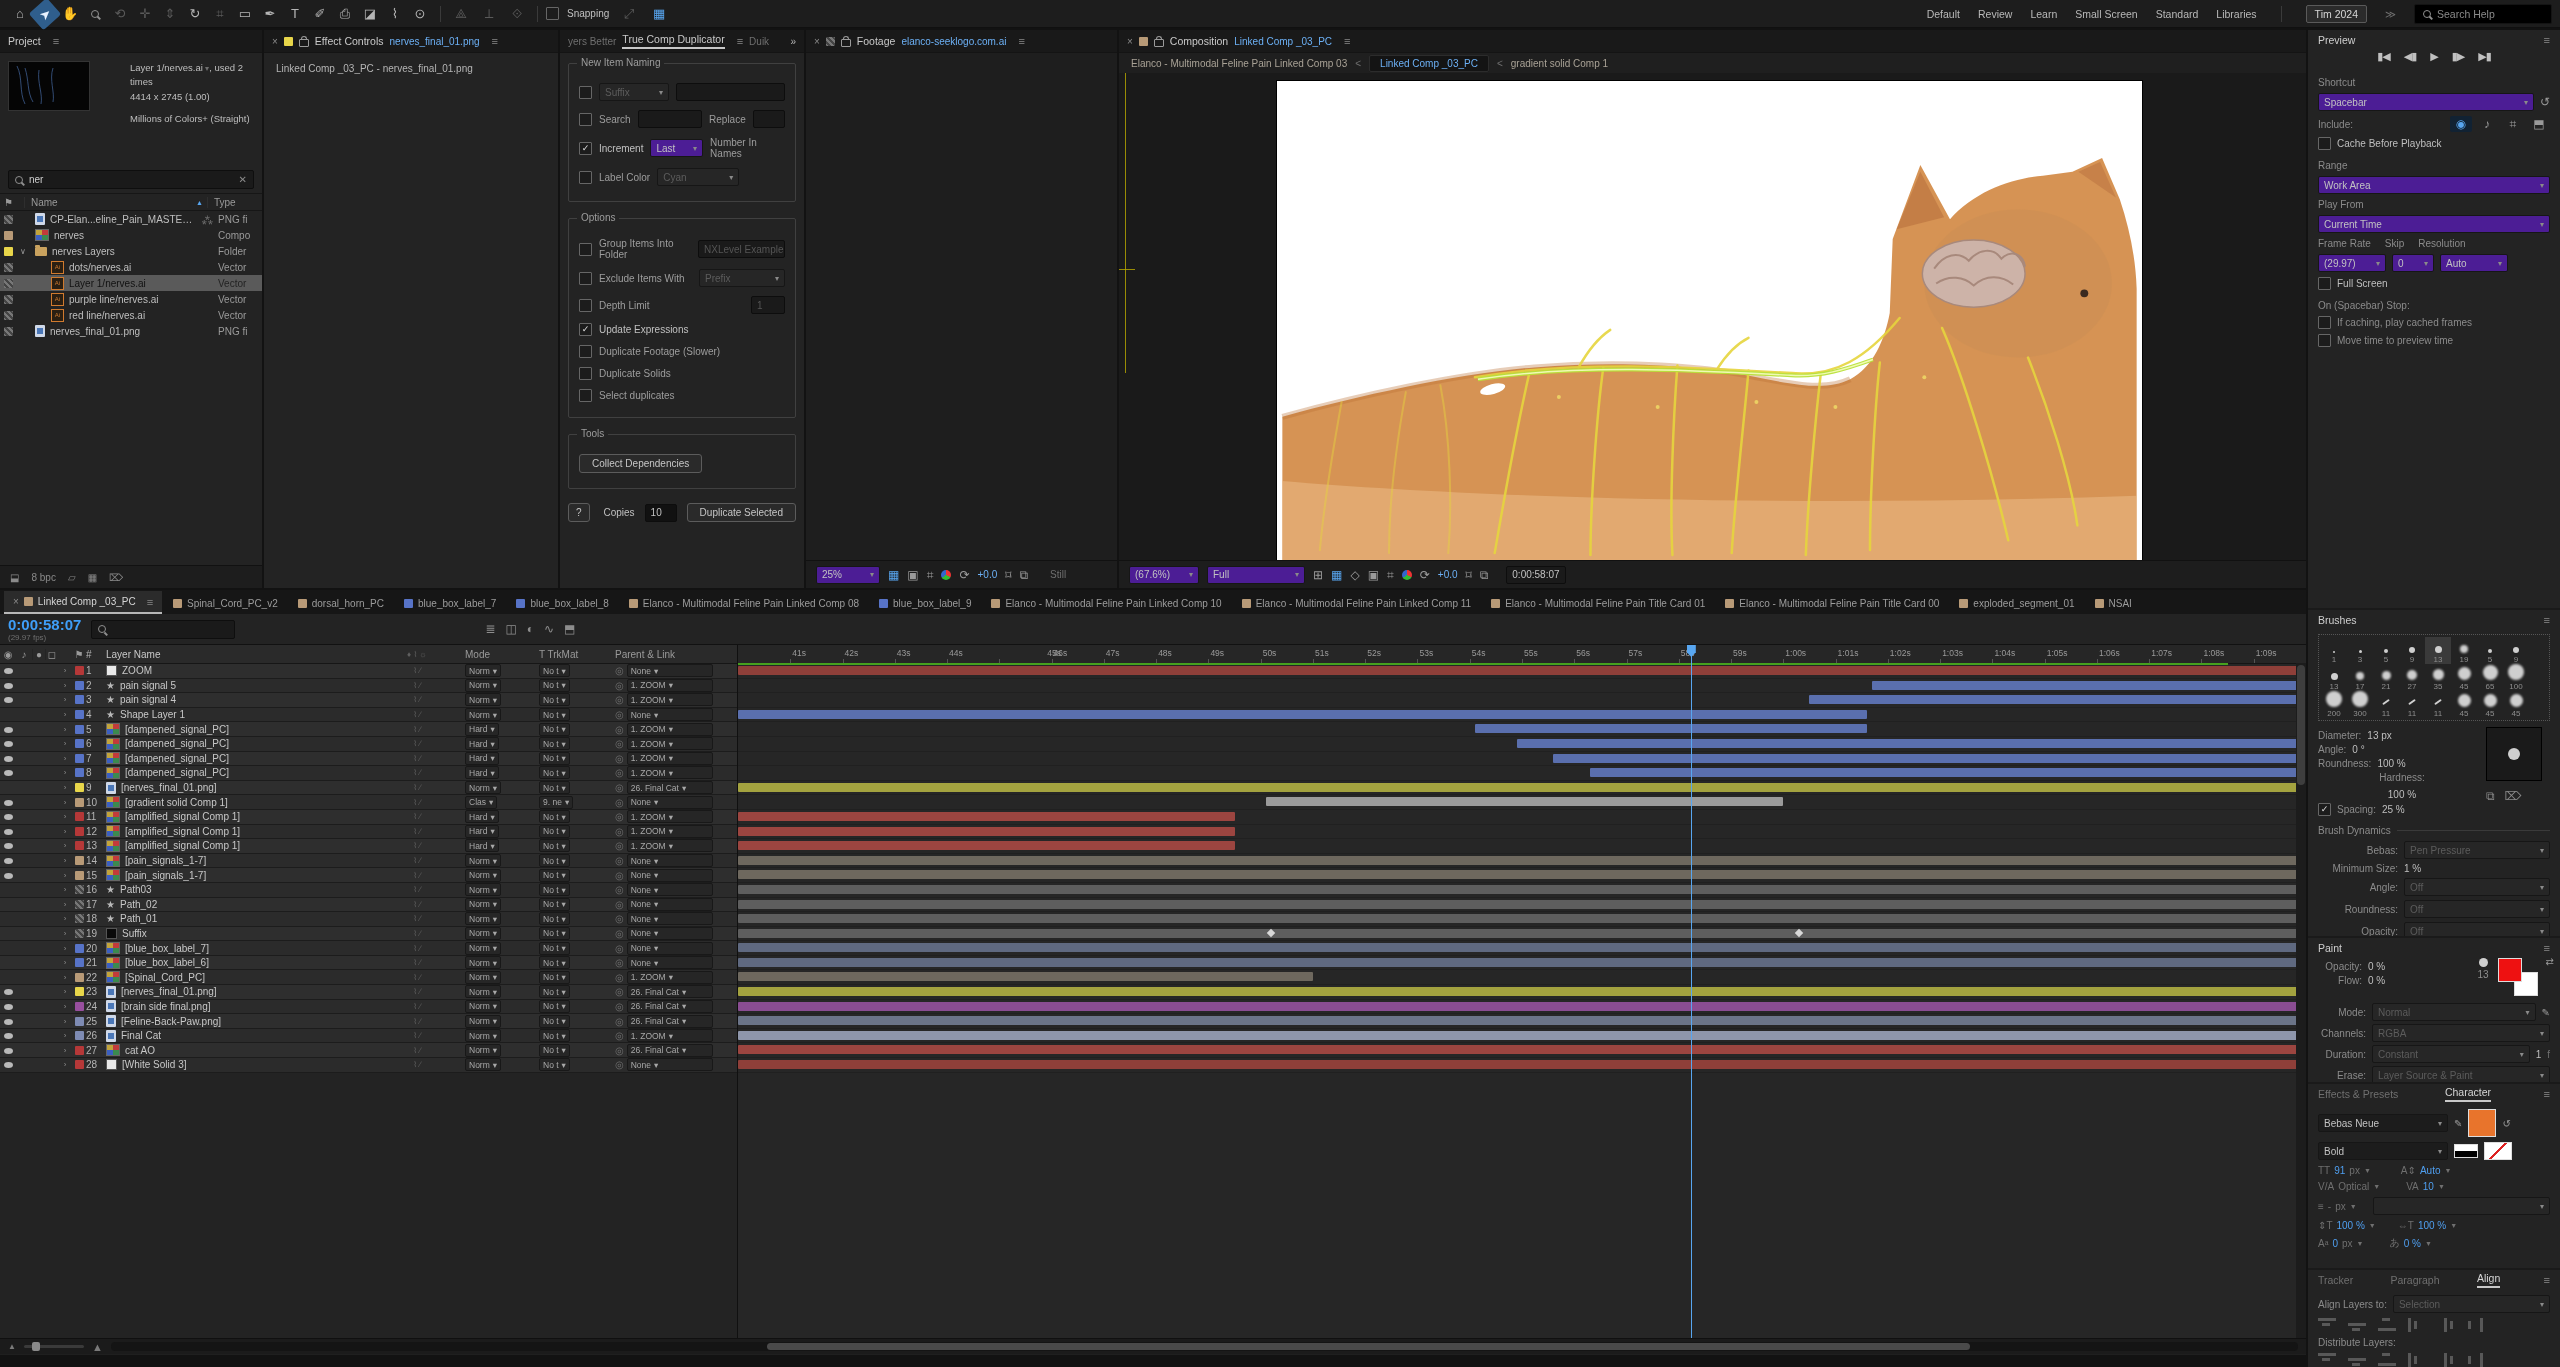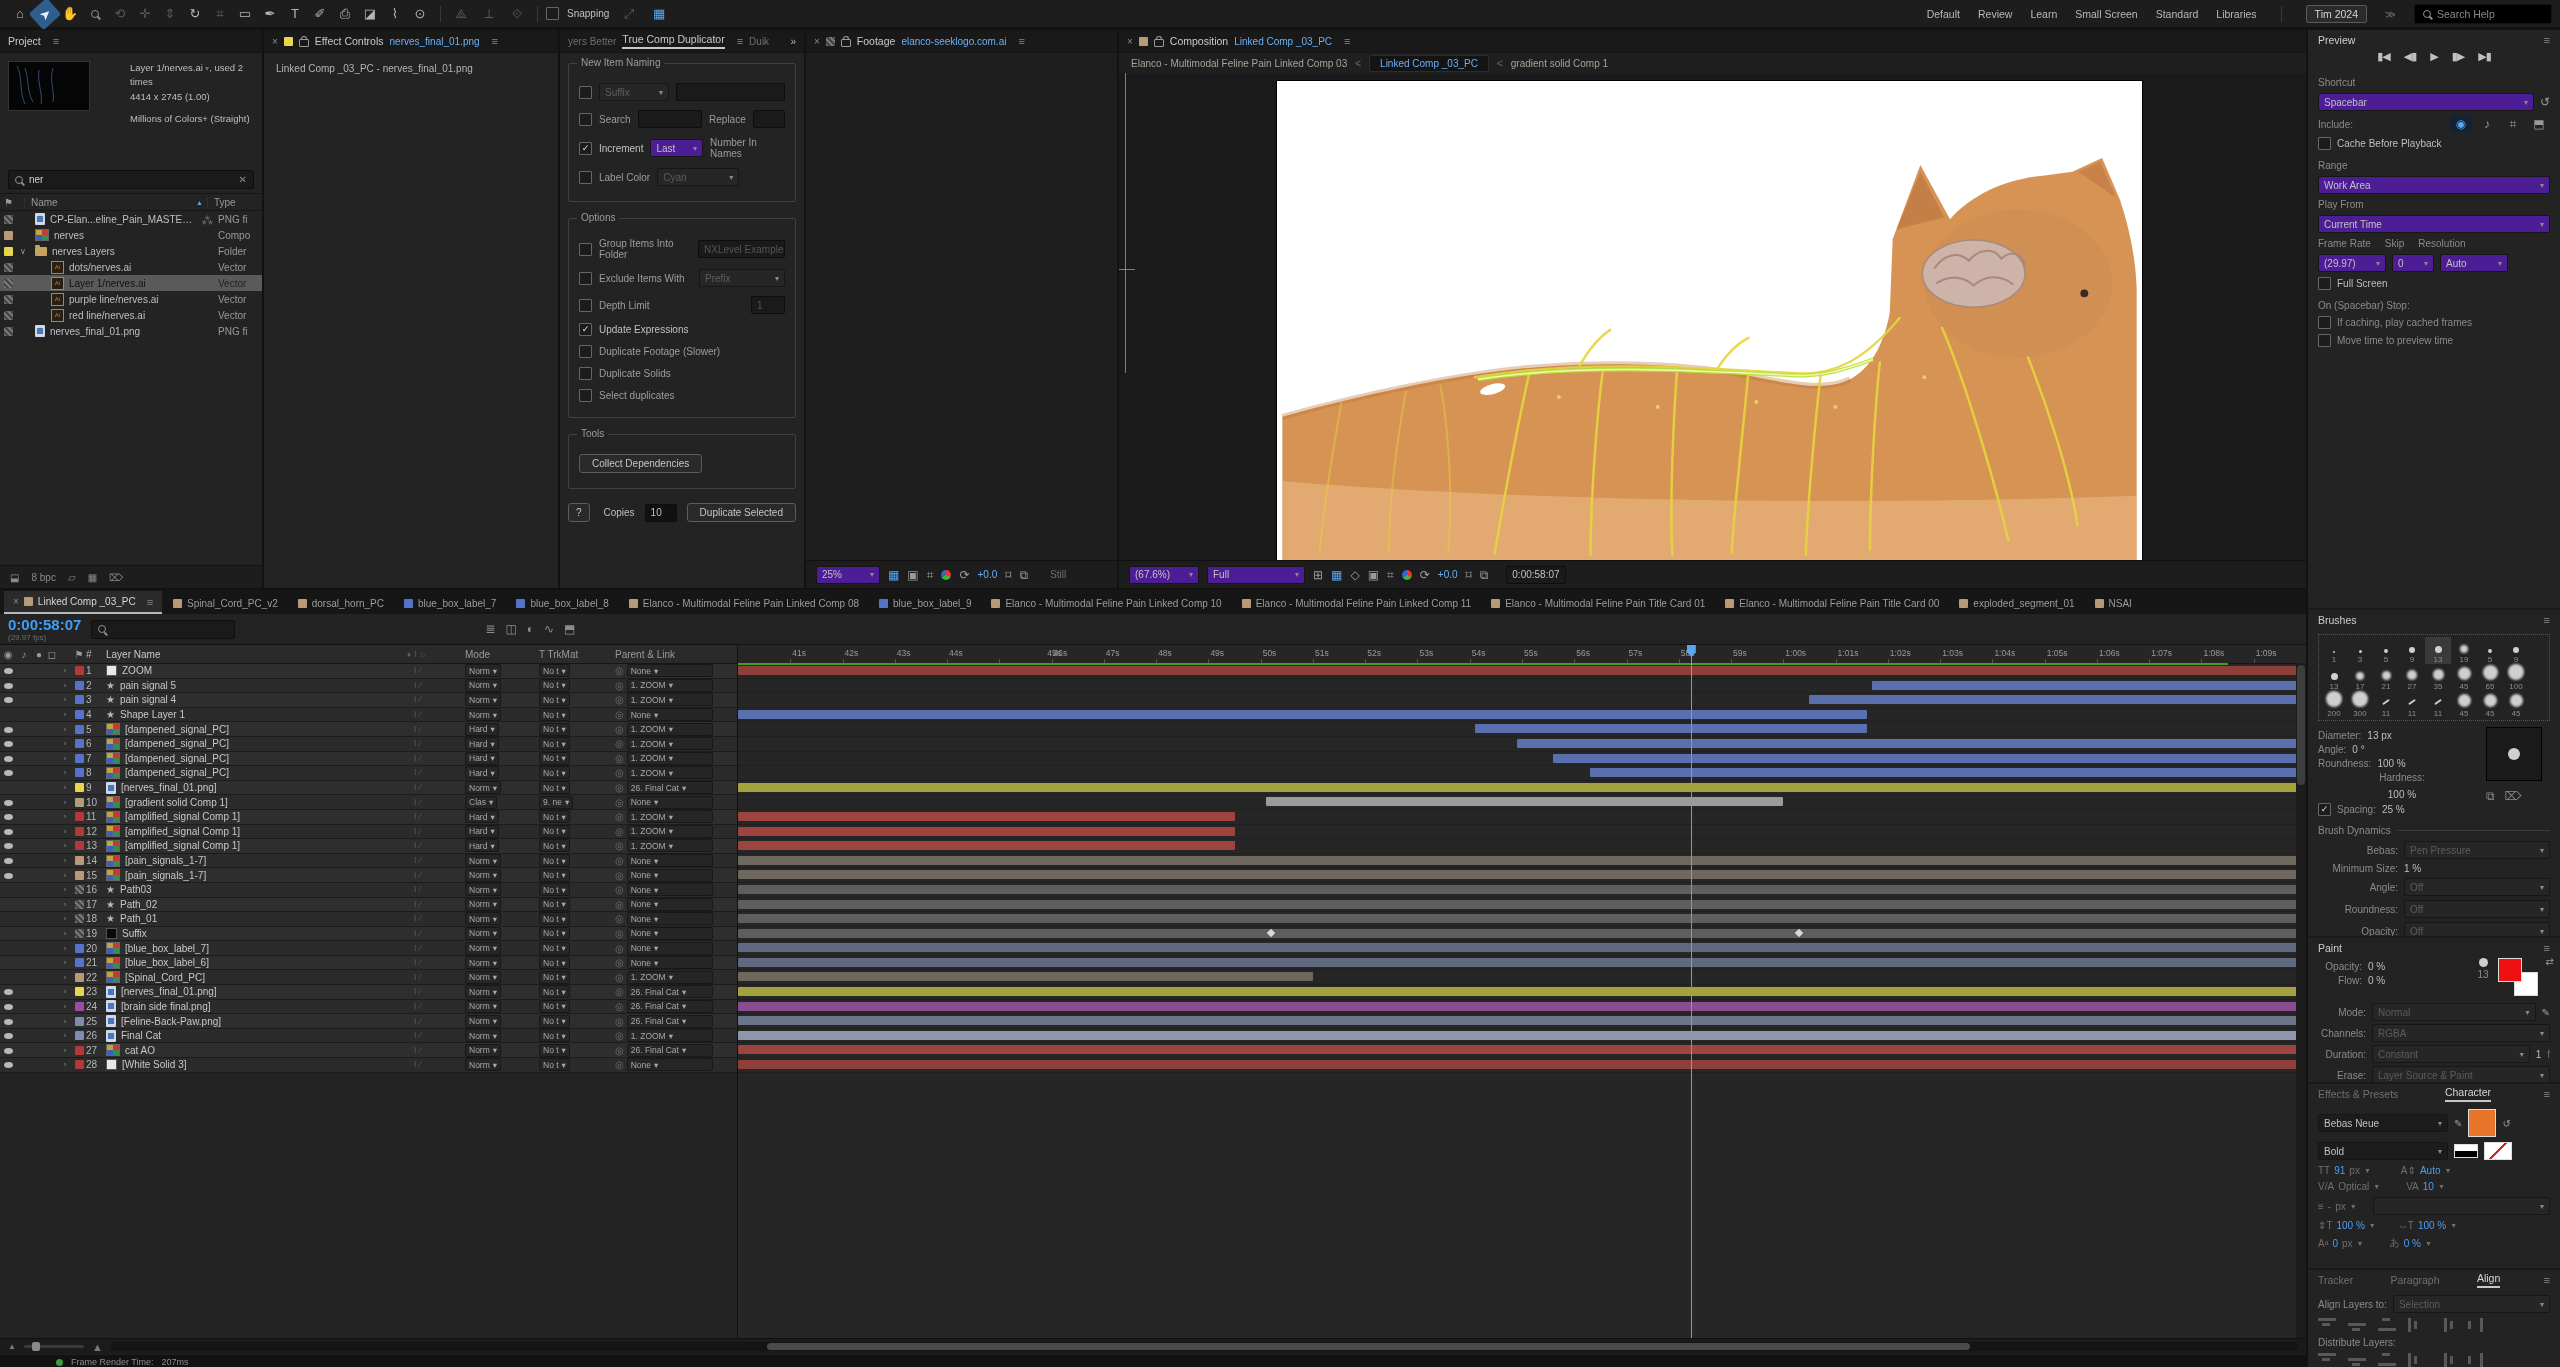--- a/index.html
+++ b/index.html
@@ -2220,19 +2220,14 @@
       <span style="width:60px;height:3px;background:#3a3a3a;border-radius:2px;position:relative;">
           <span style="position:absolute;left:8px;top:-3px;width:8px;height:9px;background:#8a8a8a;border-radius:2px;"></span>
         </span>
       <span style="color:#7a7a7a;font-size:11px;">▲</span>
       <span class="sb-track">
           <span class="sb-thumb" style="left:30%;width:55%;"></span>
         </span>
     </div>
   </div>
 
-  <div id="statusbar">
-    <span class="gdot"></span>
-    <span>Frame Render Time:</span>
-    <span>207ms</span>
-  </div>
 
 </div>
 
 </body></html>

